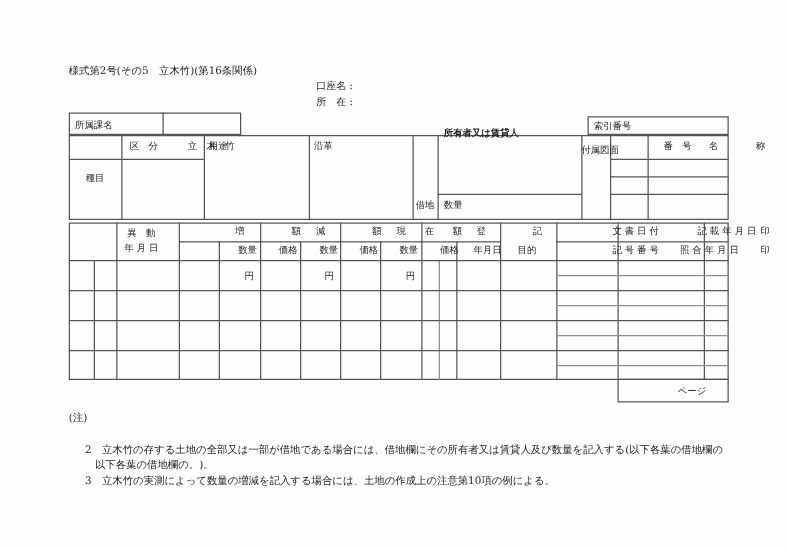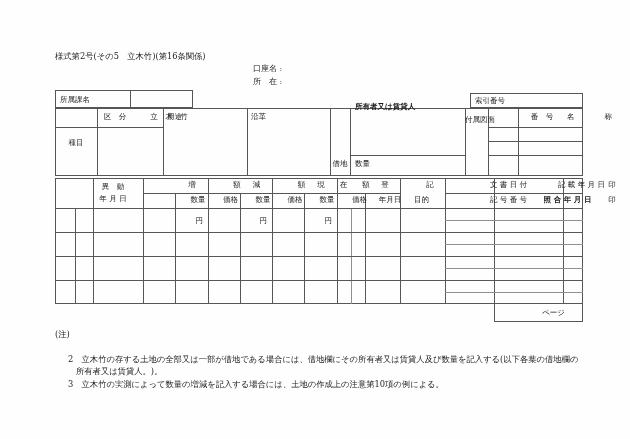--- a/index.html
+++ b/index.html
@@ -100,28 +100,28 @@
   <div class="t c" style="left:563px;top:178px;width:20px;height:15px;">印</div>
   <div class="t c" style="left:143px;top:193px;width:32px;height:15px;">数量</div>
   <div class="t c" style="left:175px;top:193px;width:33px;height:15px;">価格</div>
   <div class="t c" style="left:208px;top:193px;width:32px;height:15px;">数量</div>
   <div class="t c" style="left:240px;top:193px;width:32px;height:15px;">価格</div>
   <div class="t c" style="left:272px;top:193px;width:32px;height:15px;">数量</div>
   <div class="t c" style="left:304px;top:193px;width:33px;height:15px;">価格</div>
   <div class="t c" style="left:337px;top:193px;width:28px;height:15px;">年月日</div>
   <div class="t c" style="left:365px;top:193px;width:35px;height:15px;">目的</div>
   <div class="t c" style="left:445px;top:193px;width:49px;height:15px;">記 号 番 号</div>
-  <div class="t c" style="left:494px;top:193px;width:69px;height:15px;font-weight:bold;">照 合 年 月 日</div>
+  <div class="t c" style="left:494px;top:193px;width:69px;height:15px;">照 合 年 月 日</div>
   <div class="t c" style="left:563px;top:193px;width:20px;height:15px;">印</div>
 
   <div class="t r" style="left:175px;top:208px;width:28px;height:24px;">円</div>
   <div class="t r" style="left:240px;top:208px;width:27px;height:24px;">円</div>
   <div class="t r" style="left:304px;top:208px;width:28px;height:24px;">円</div>
 
   <div class="box" style="left:494px;top:303px;width:89px;height:19px;"></div>
   <div class="t r" style="left:494px;top:303px;width:71px;height:19px;">ページ</div>
 
   <div class="t fs8" style="left:55px;top:330px;">(注)</div>
   <div class="t fs8" style="left:68px;top:355px;">2　立木竹の存する土地の全部又は一部が借地である場合には、借地欄にその所有者又は賃貸人及び数量を記入する(以下各葉の借地欄の</div>
-  <div class="t fs8" style="left:76px;top:367px;">所有者又は賃貸人。)。</div>
+  <div class="t fs8" style="left:76px;top:367px;">以下各葉の借地欄の。)。</div>
   <div class="t fs8" style="left:68px;top:380px;">3　立木竹の実測によって数量の増減を記入する場合には、土地の作成上の注意第10項の例による。</div>
 
 </div>
 
 </body></html>

